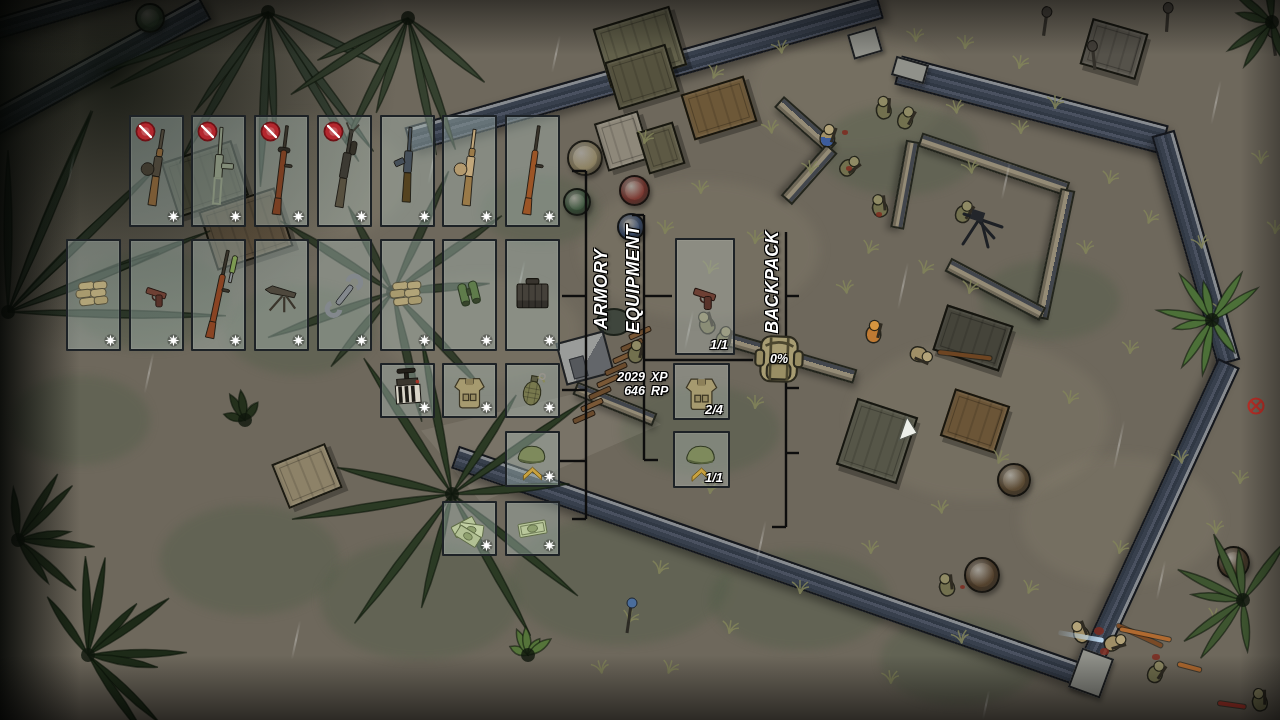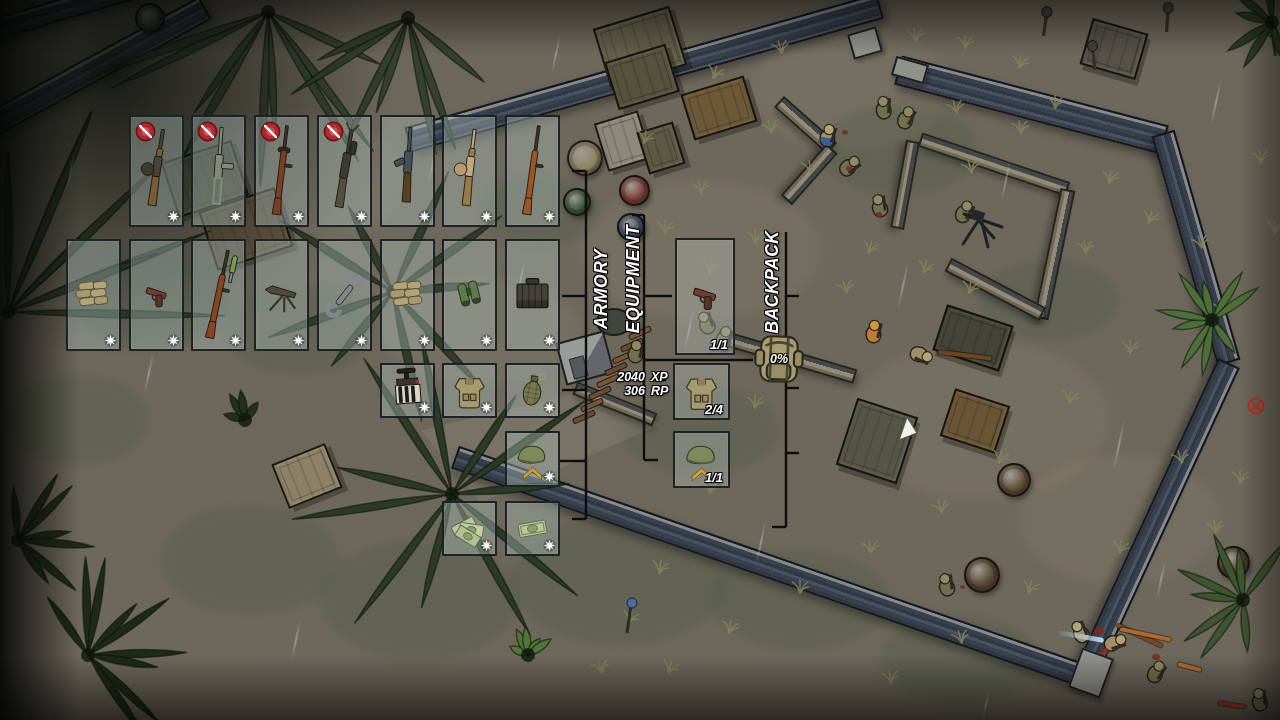--- a/index.html
+++ b/index.html
@@ -731,25 +731,25 @@
       <path d="M658,380 L666,380" stroke="#0d0d0d" stroke-width="2.4" fill="none"></path>
       <path d="M658,393 L666,393" stroke="#0d0d0d" stroke-width="2.4" fill="none"></path>
     </svg>
 
   <div class="vlabel otext" style="left:601px;top:289px">ARMORY</div>
   <div class="vlabel otext" style="left:633px;top:279px">EQUIPMENT</div>
   <div class="vlabel otext" style="left:772px;top:282px">BACKPACK</div>
 
   <div id="stats">
     <div class="srow">
-        <span class="num otext">2040</span>
+        <span class="num otext">2029</span>
         <span class="lab otext">XP</span>
       </div>
     <div class="srow">
-        <span class="num otext">306</span>
+        <span class="num otext">646</span>
         <span class="lab otext">RP</span>
       </div>
   </div>
 
   <div id="armory-grid">
       <div class="card" style="left: 128.7px; top: 115px; width: 55px; height: 112px;">
         <svg class="icon" viewBox="0 0 56 112">
           <g transform="rotate(9 28 56)" stroke="#171510" stroke-width="0.9">
             <rect x="26.3" y="10" width="3.4" height="28" fill="#4a4438"></rect>
             <rect x="25" y="31" width="6.5" height="9" rx="2" fill="#7b5b35"></rect>

